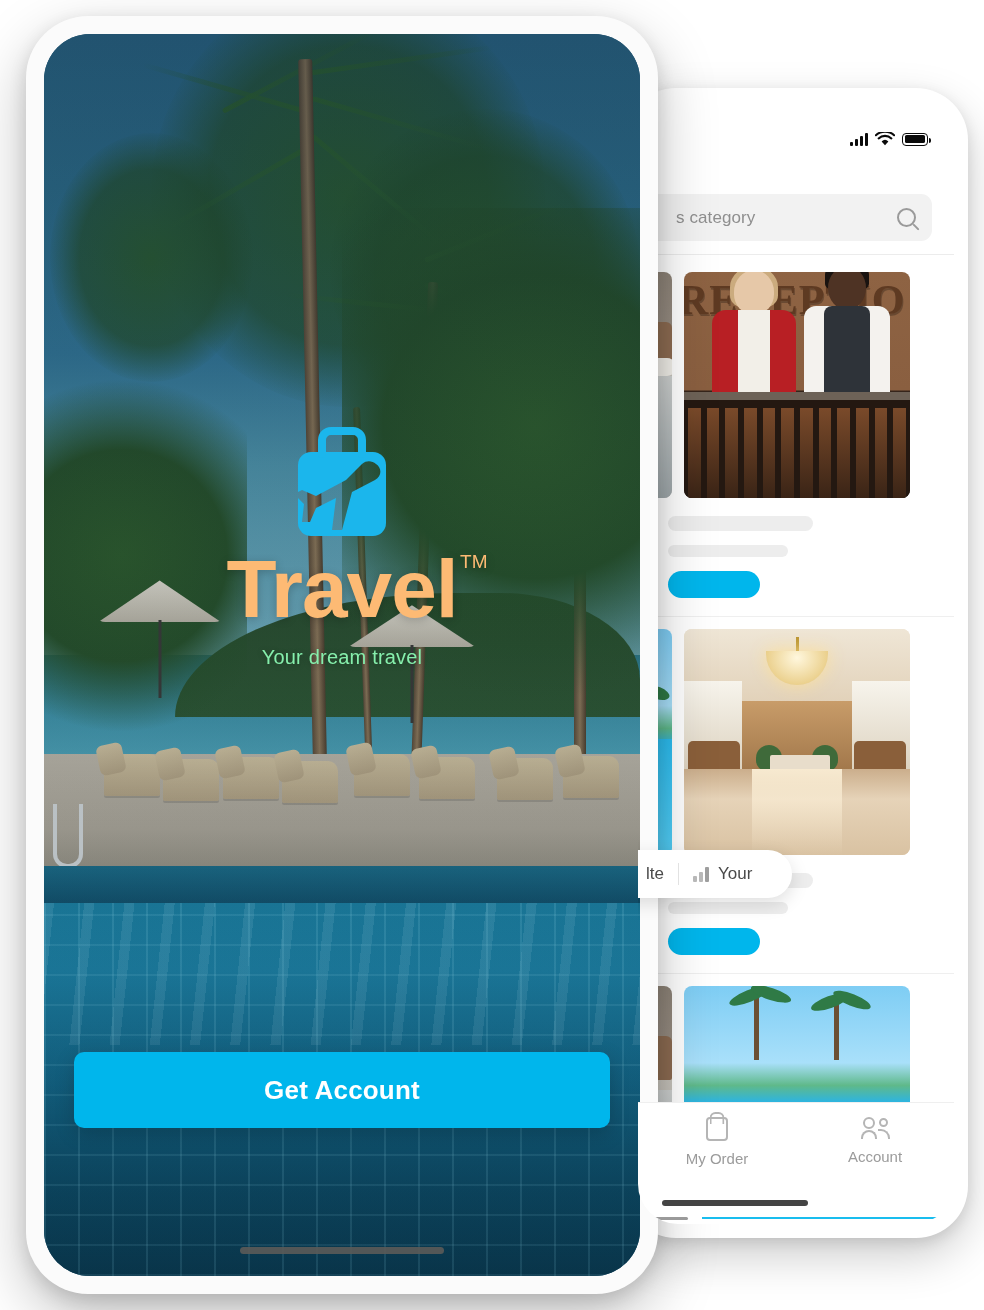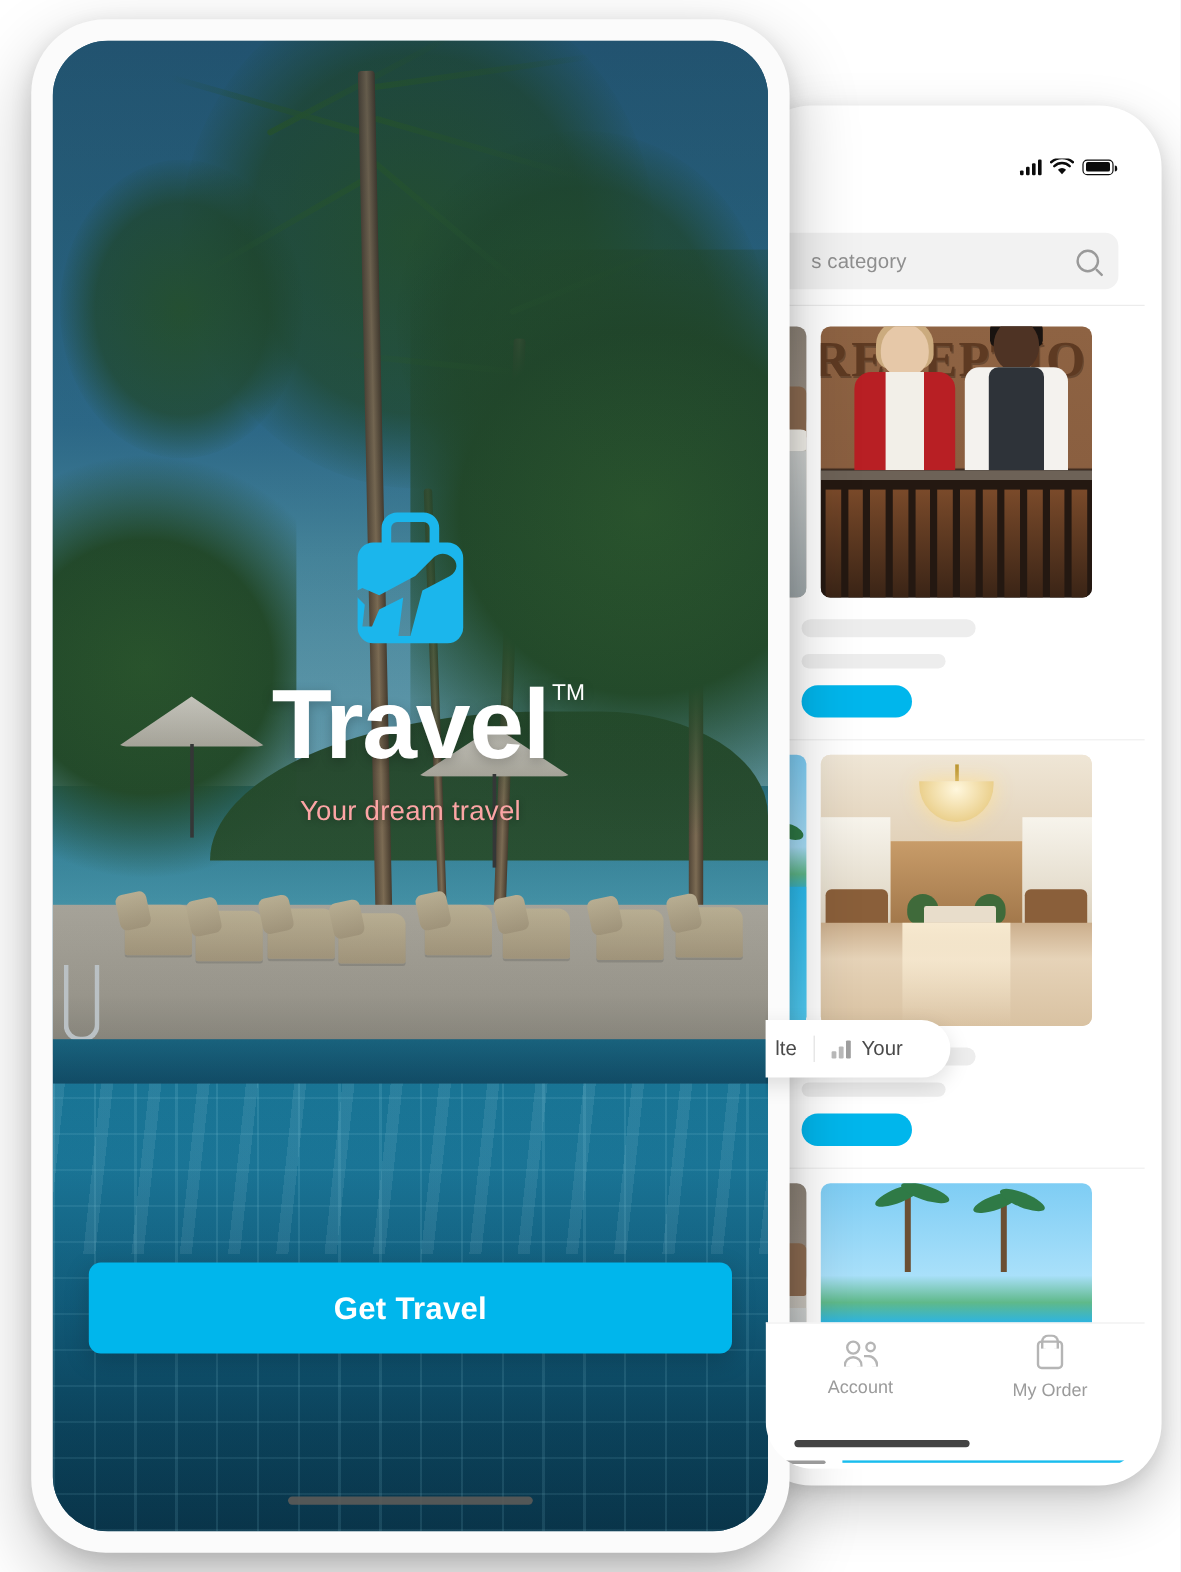--- a/index.html
+++ b/index.html
@@ -373,35 +373,35 @@
   .scrim { position:absolute; inset:0; background: linear-gradient(180deg, rgba(8,30,46,.30) 0%, rgba(8,30,46,.12) 40%, rgba(8,30,46,.10) 70%, rgba(6,28,44,.28) 100%); }
 
   
   .brand {
     position: absolute; left: 0; right: 0; top: 390px;
     display: flex; flex-direction: column; align-items: center;
   }
   .logo-mark { width: 104px; height: 120px; position: relative; }
   .wordmark {
     position: relative;
-    color: #ffffff;
+    color: #fdba74;
     font-size: 82px;
     line-height: 1;
     font-weight: 700;
     letter-spacing: -1px;
-    margin-top: 20px;
+    margin-top: 4px;
     text-shadow: 0 2px 10px rgba(0,0,0,.22);
   }
   .tm {
     position: absolute; right: -30px; top: 4px;
     font-size: 19px; font-weight: 400; letter-spacing: 0;
   }
   .tagline {
     margin-top: 16px;
-    color: #fca5a5; font-size: 23px; letter-spacing: .2px;
+    color: #86efac; font-size: 20px; letter-spacing: .2px;
     text-shadow: 0 1px 6px rgba(0,0,0,.3);
   }
 
   .cta {
     position: absolute; left: 30px; right: 30px; bottom: 148px;
     height: 76px;
     background: var(--accent);
     border-radius: 10px;
     display:flex; align-items:center; justify-content:center;
     color:#ffffff; font-size: 26px; font-weight: 700; letter-spacing: .2px;
@@ -562,31 +562,31 @@
               <i></i>
               <i></i>
               <i></i>
             </span>
           <span>Your</span>
         </div>
       </div>
 
       <div class="tabbar">
         <div class="tab">
+          <span class="ico-bag"></span>
+          <span class="lbl">My Order</span>
+        </div>
+        <div class="tab">
           <span class="ico-people">
             <span class="h1"></span>
               <span class="b1"></span>
               <span class="h2"></span>
               <span class="b2"></span>
           </span>
           <span class="lbl">Account</span>
-        </div>
-        <div class="tab">
-          <span class="ico-bag"></span>
-          <span class="lbl">My Order</span>
         </div>
       </div>
 
       <div class="home-ind-r"></div>
       <div class="grey-line"></div>
       <div class="accent-line"></div>
     </div>
   </div>
 
   <div class="phone-left">
@@ -663,19 +663,19 @@
             <path d="M32 30 V16 a9 9 0 0 1 9-9 h22 a9 9 0 0 1 9 9 v14" fill="none" stroke="#1bb6ec" stroke-width="8" stroke-linecap="round"></path>
           </svg>
         </div>
         <div class="wordmark">
           <span>Travel</span>
           <span class="tm">TM</span>
         </div>
         <div class="tagline">Your dream travel</div>
       </div>
 
-      <div class="cta">Get Travel</div>
+      <div class="cta">Get Account</div>
 
       <div class="home-ind-l"></div>
     </div>
   </div>
 
 </div>
 
 </body></html>

